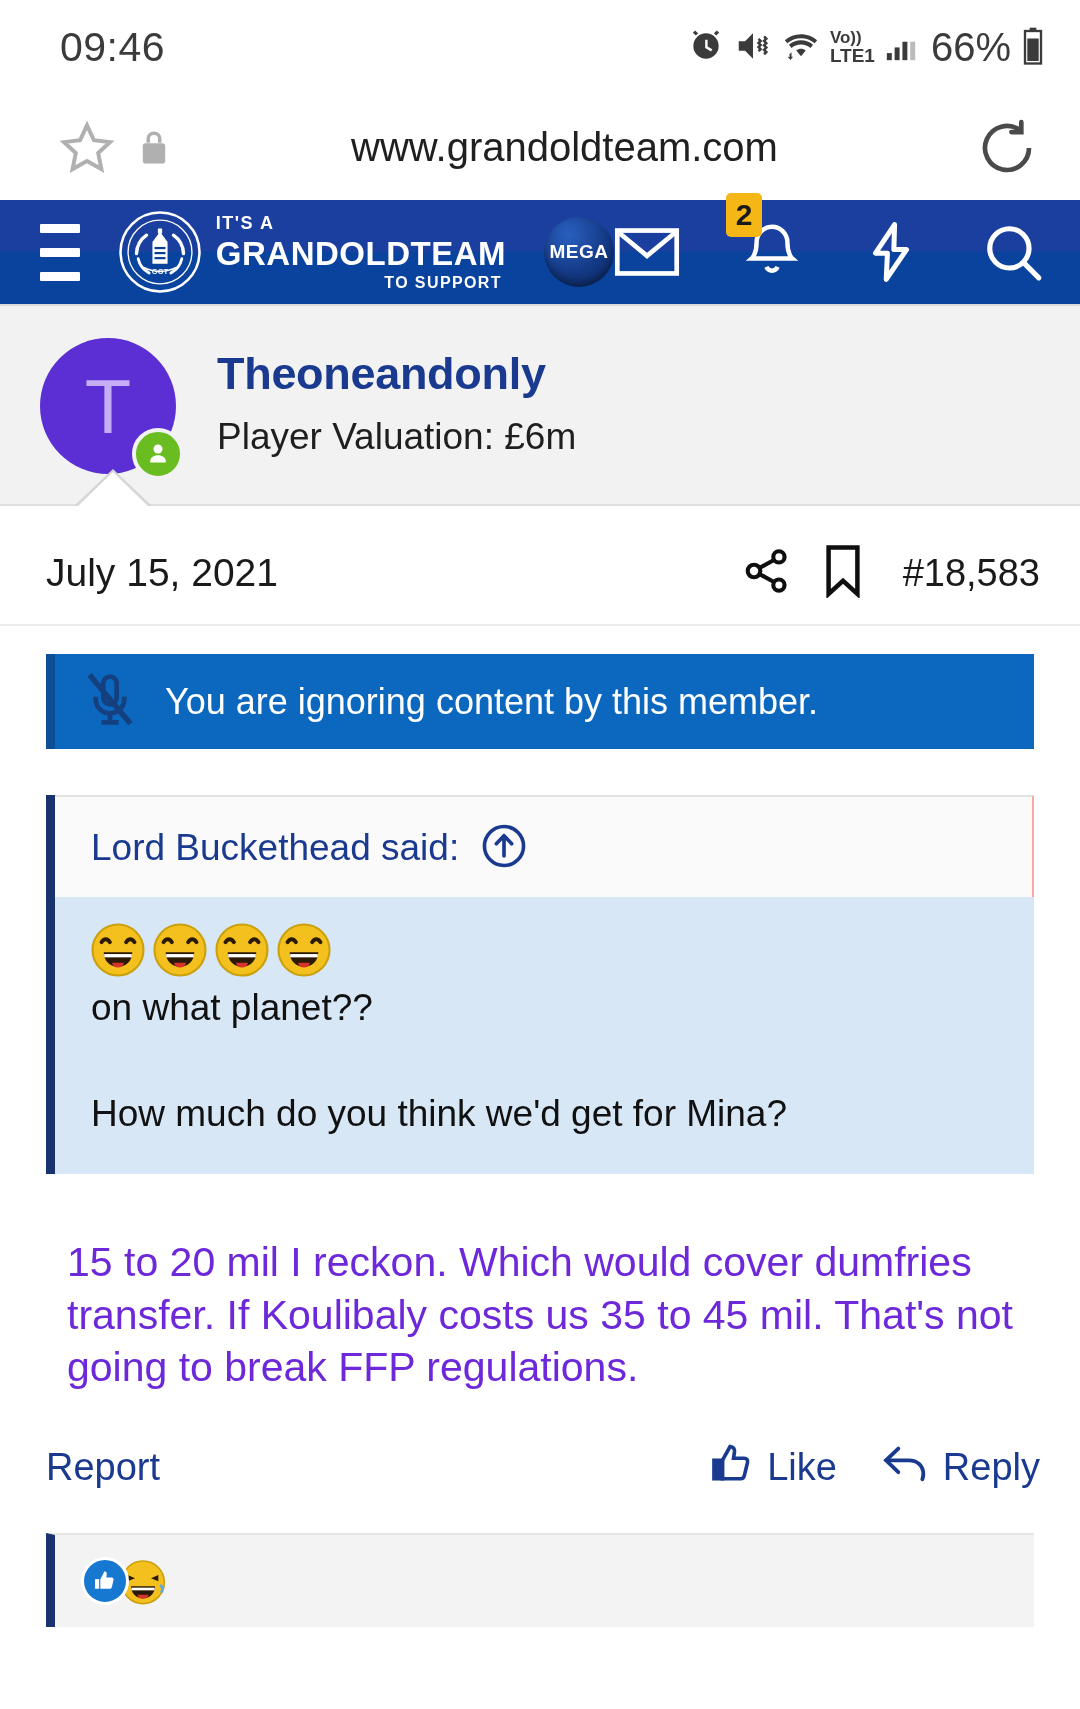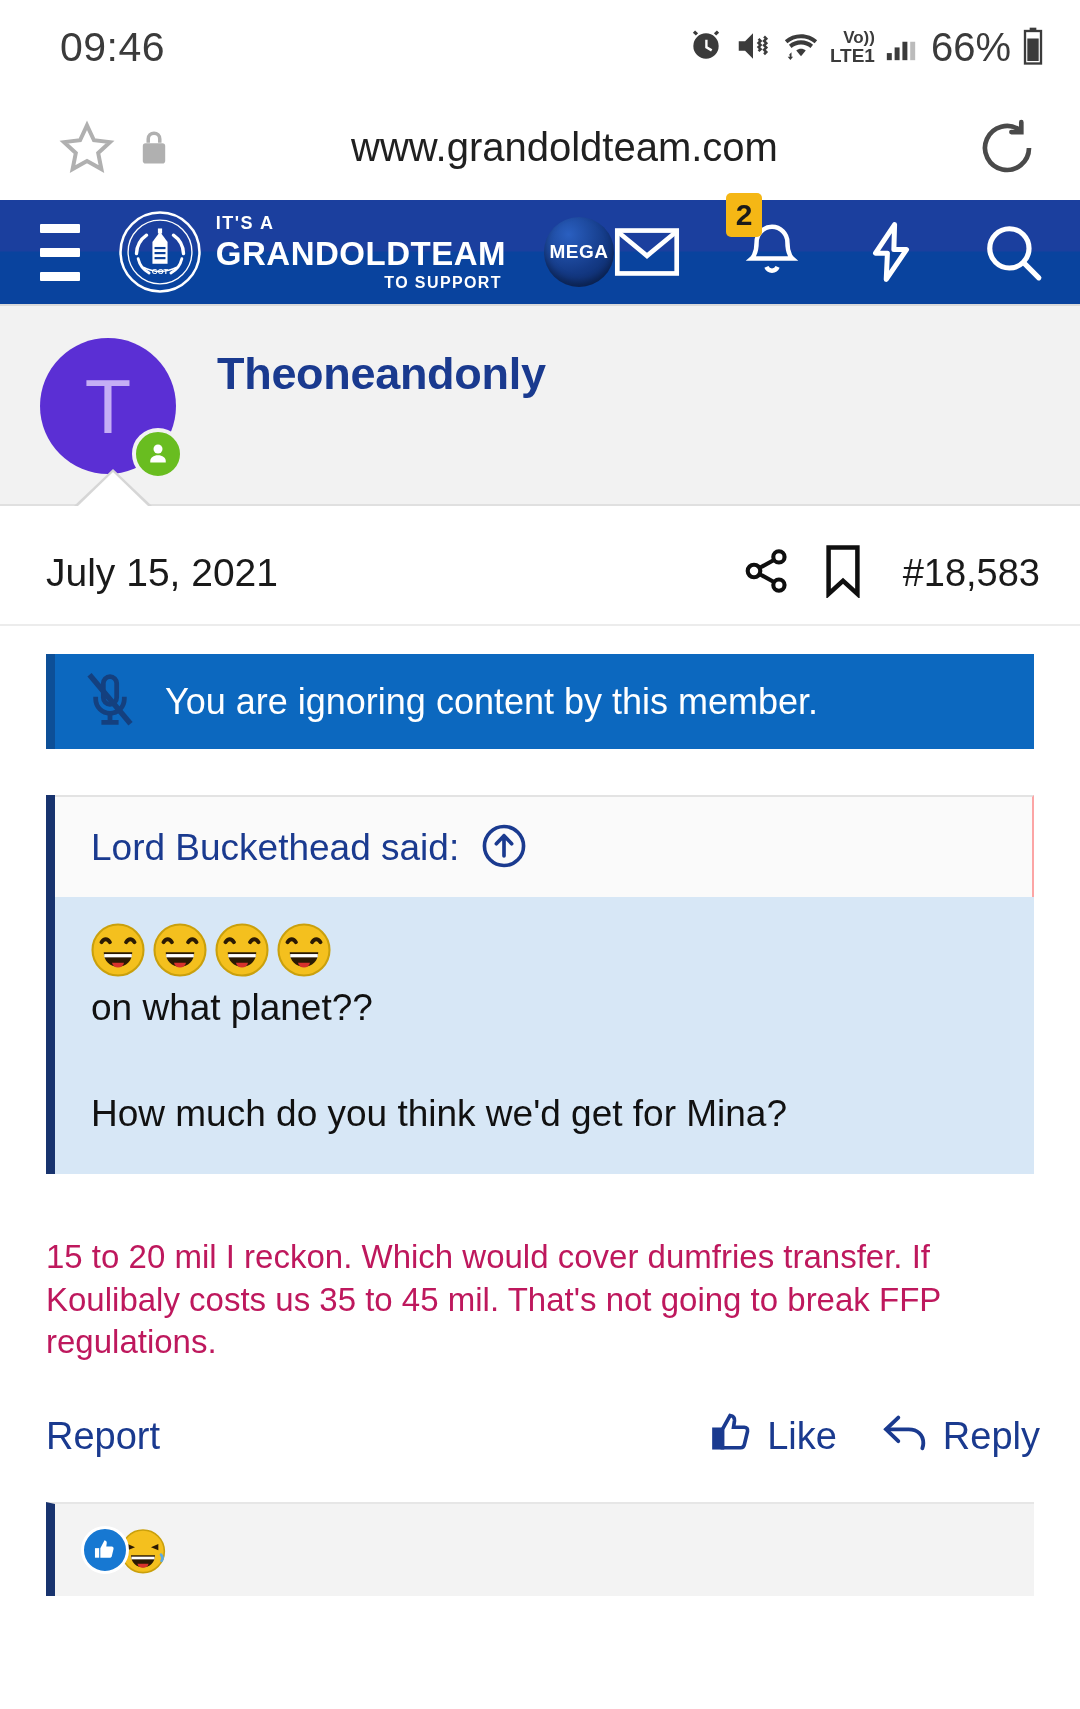--- a/index.html
+++ b/index.html
@@ -18,21 +18,21 @@
     background: #ffffff;
   }
   .status-time {
     font-size: 41px; color: #3b3b3b; letter-spacing: 0.5px;
   }
   .status-right {
     margin-left: auto; display: flex; align-items: center; gap: 9px;
   }
   .sicon { color: #3b3b3b; display: block; }
   .volte {
-    display: flex; flex-direction: column; align-items: flex-end;
+    display: flex; flex-direction: column; align-items: flex-start;
     line-height: 0.95; color: #3b3b3b; font-weight: bold;
   }
   .volte .v1 { font-size: 17px; }
   .volte .v2 { font-size: 19px; }
   .battpct { font-size: 40px; color: #3b3b3b; margin-left: 4px; }
 
   
   .urlbar {
     height: 105px;
     display: flex; align-items: center;
@@ -174,22 +174,22 @@
   .quote-body {
     background: #d7e7f6;
     padding: 26px 36px 34px 36px;
   }
   .emoji-row { display: flex; gap: 8px; margin-bottom: 4px; }
   .emoji { width: 54px; height: 54px; display: block; }
   .quote-line { font-size: 37px; color: #111111; line-height: 1.45; }
   .quote-gap { height: 52px; }
 
   .post-body {
-    padding: 62px 46px 0 46px;
-    font-size: 33px; line-height: 1.28; color: #be185d;
+    padding: 62px 46px 0 67px;
+    font-size: 41px; line-height: 1.28; color: #6d28d9;
   }
 
   .actions {
     display: flex; align-items: center;
     padding: 46px 40px 38px 46px;
   }
   .act {
     font-size: 38px; color: #1a3a8f;
     display: flex; align-items: center; gap: 12px;
   }
@@ -365,20 +365,21 @@
       <div class="avatar">T</div>
       <div class="online-badge">
         <svg width="30" height="30" viewBox="0 0 24 24" fill="#ffffff">
           <circle cx="12" cy="8" r="3.6"></circle>
           <path d="M12 13c-3.6 0-6.2 2.1-6.2 4.6v1.2h12.4v-1.2C18.2 15.1 15.6 13 12 13z"></path>
         </svg>
       </div>
     </div>
     <div class="usermeta">
       <div class="username">Theoneandonly</div>
+      <div class="usertitle">Player Valuation: £6m</div>
     </div>
     <div class="pointer-edge"></div>
     <div class="pointer"></div>
   </div>
 
   <div class="metarow">
     <div class="postdate">July 15, 2021</div>
     <div class="metarow-right">
       <span>
         <svg width="52" height="52" viewBox="0 0 24 24" fill="none" stroke="#0f0f0f" stroke-width="1.9">

